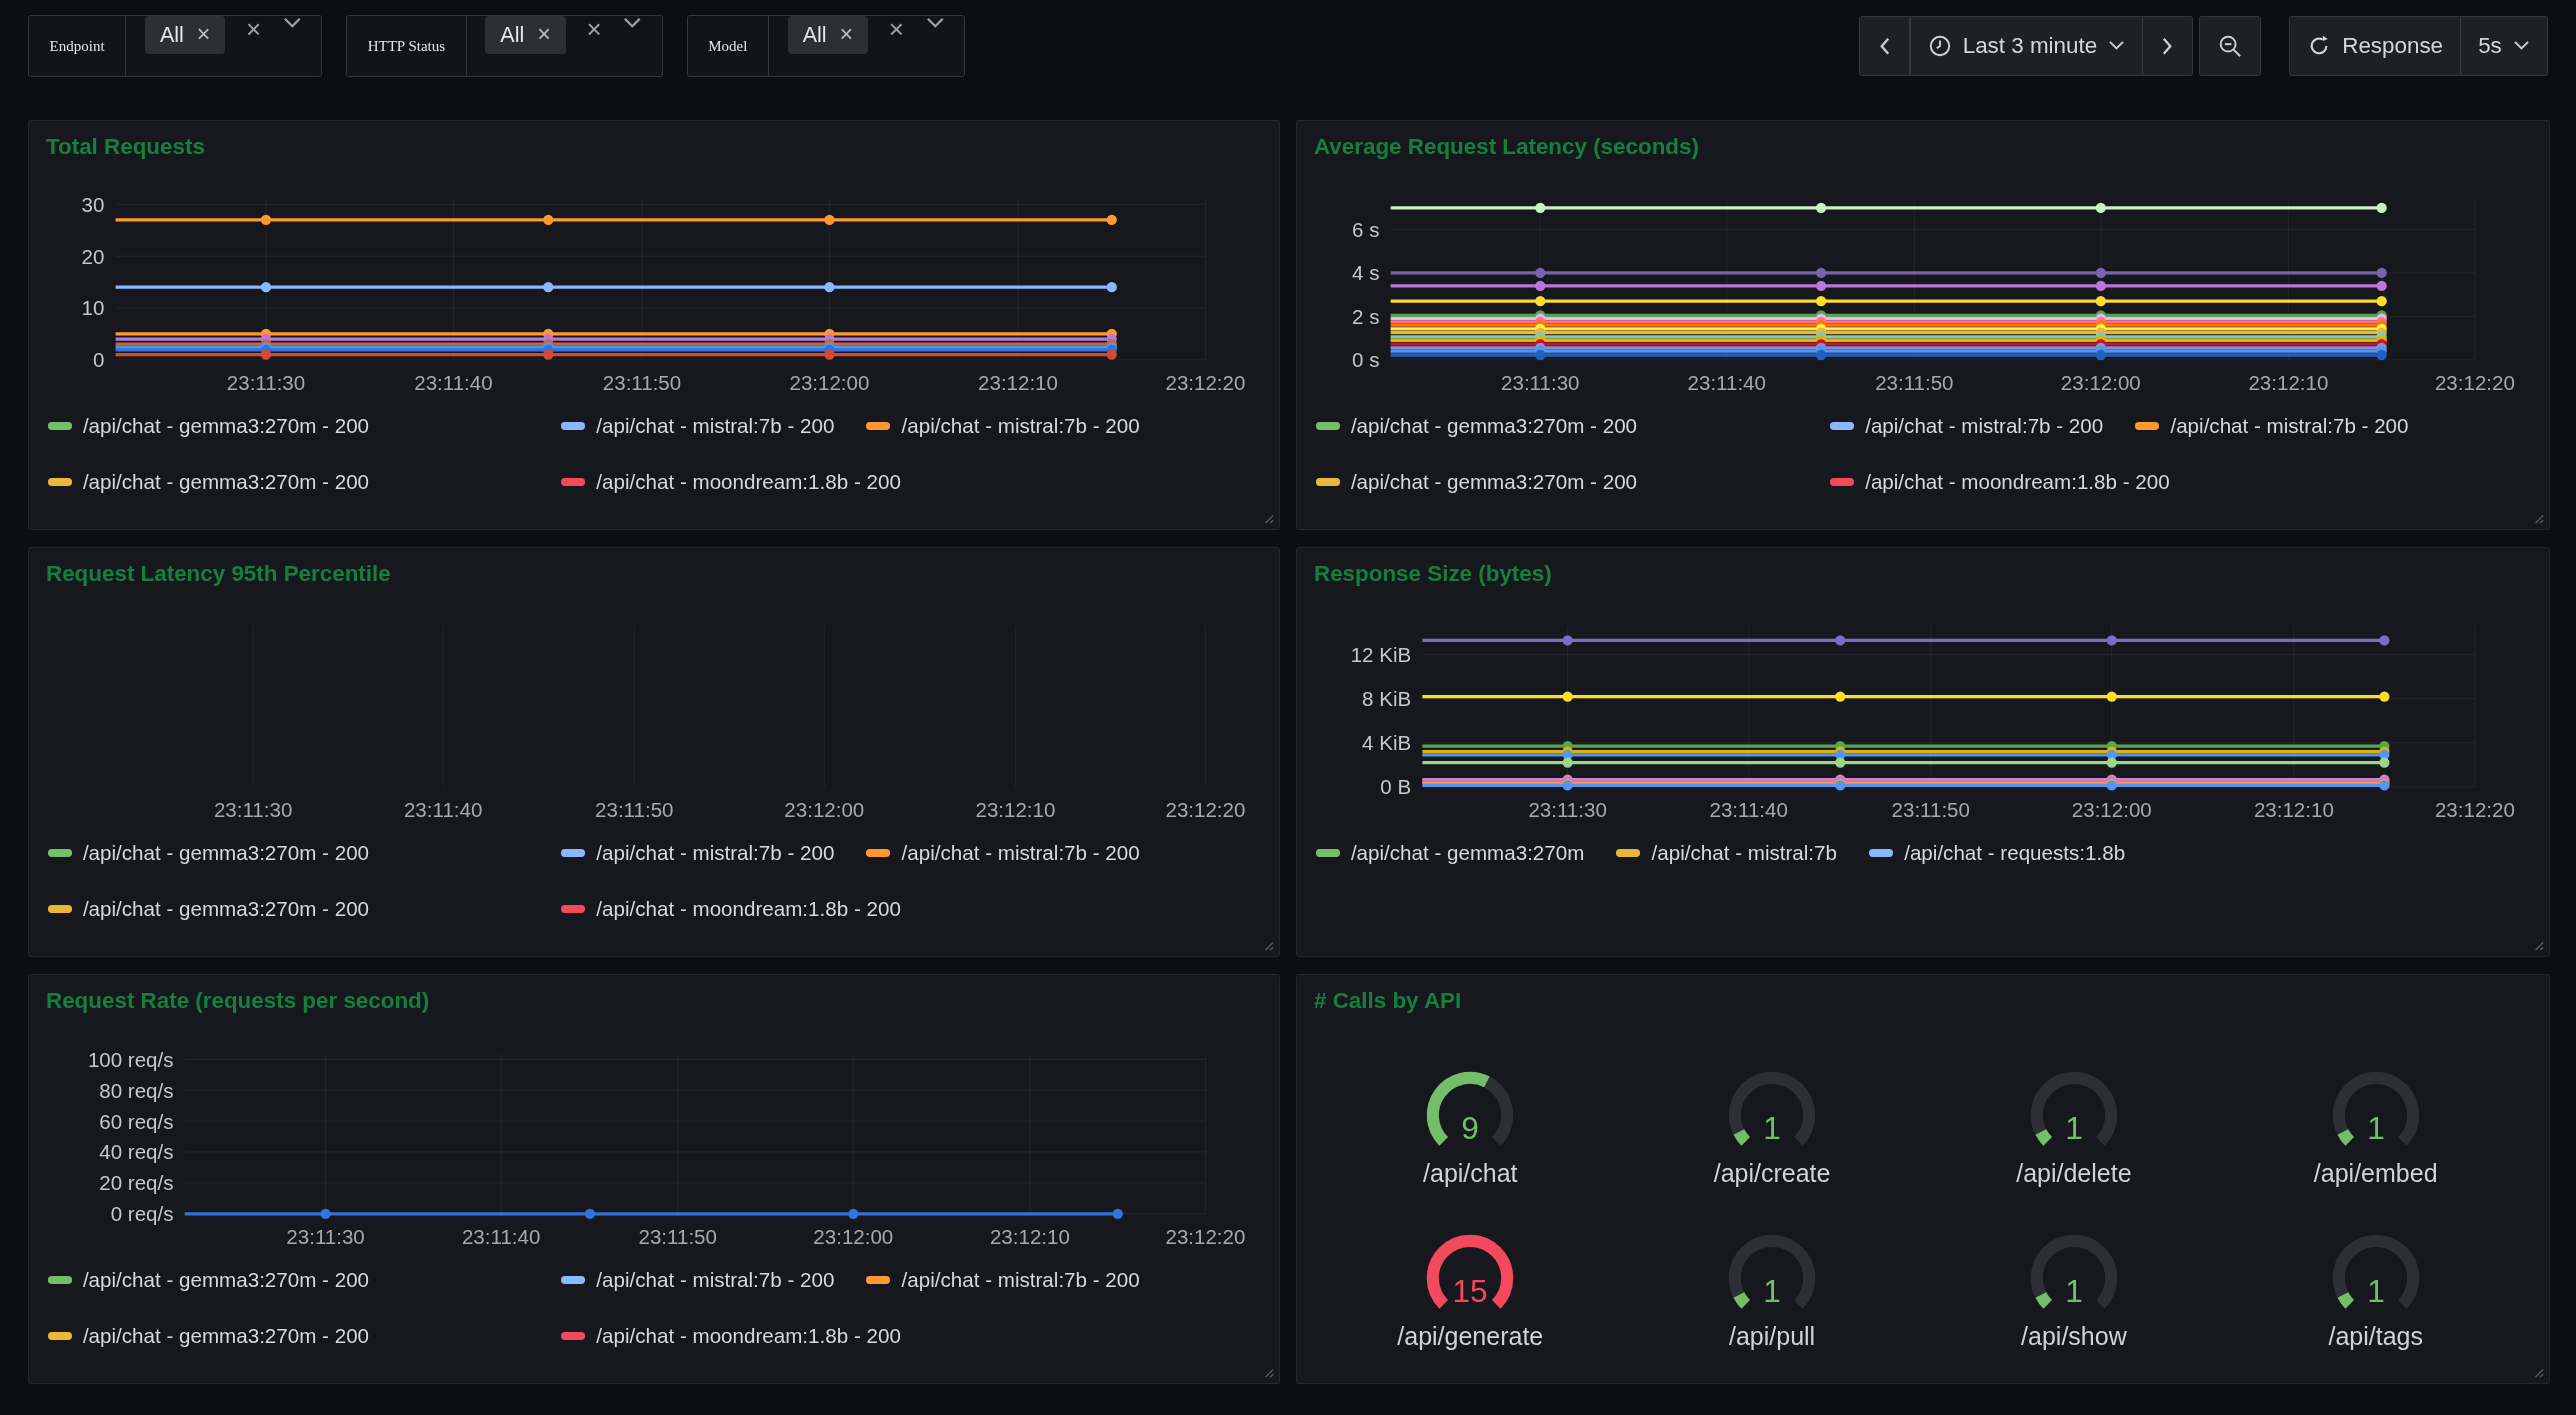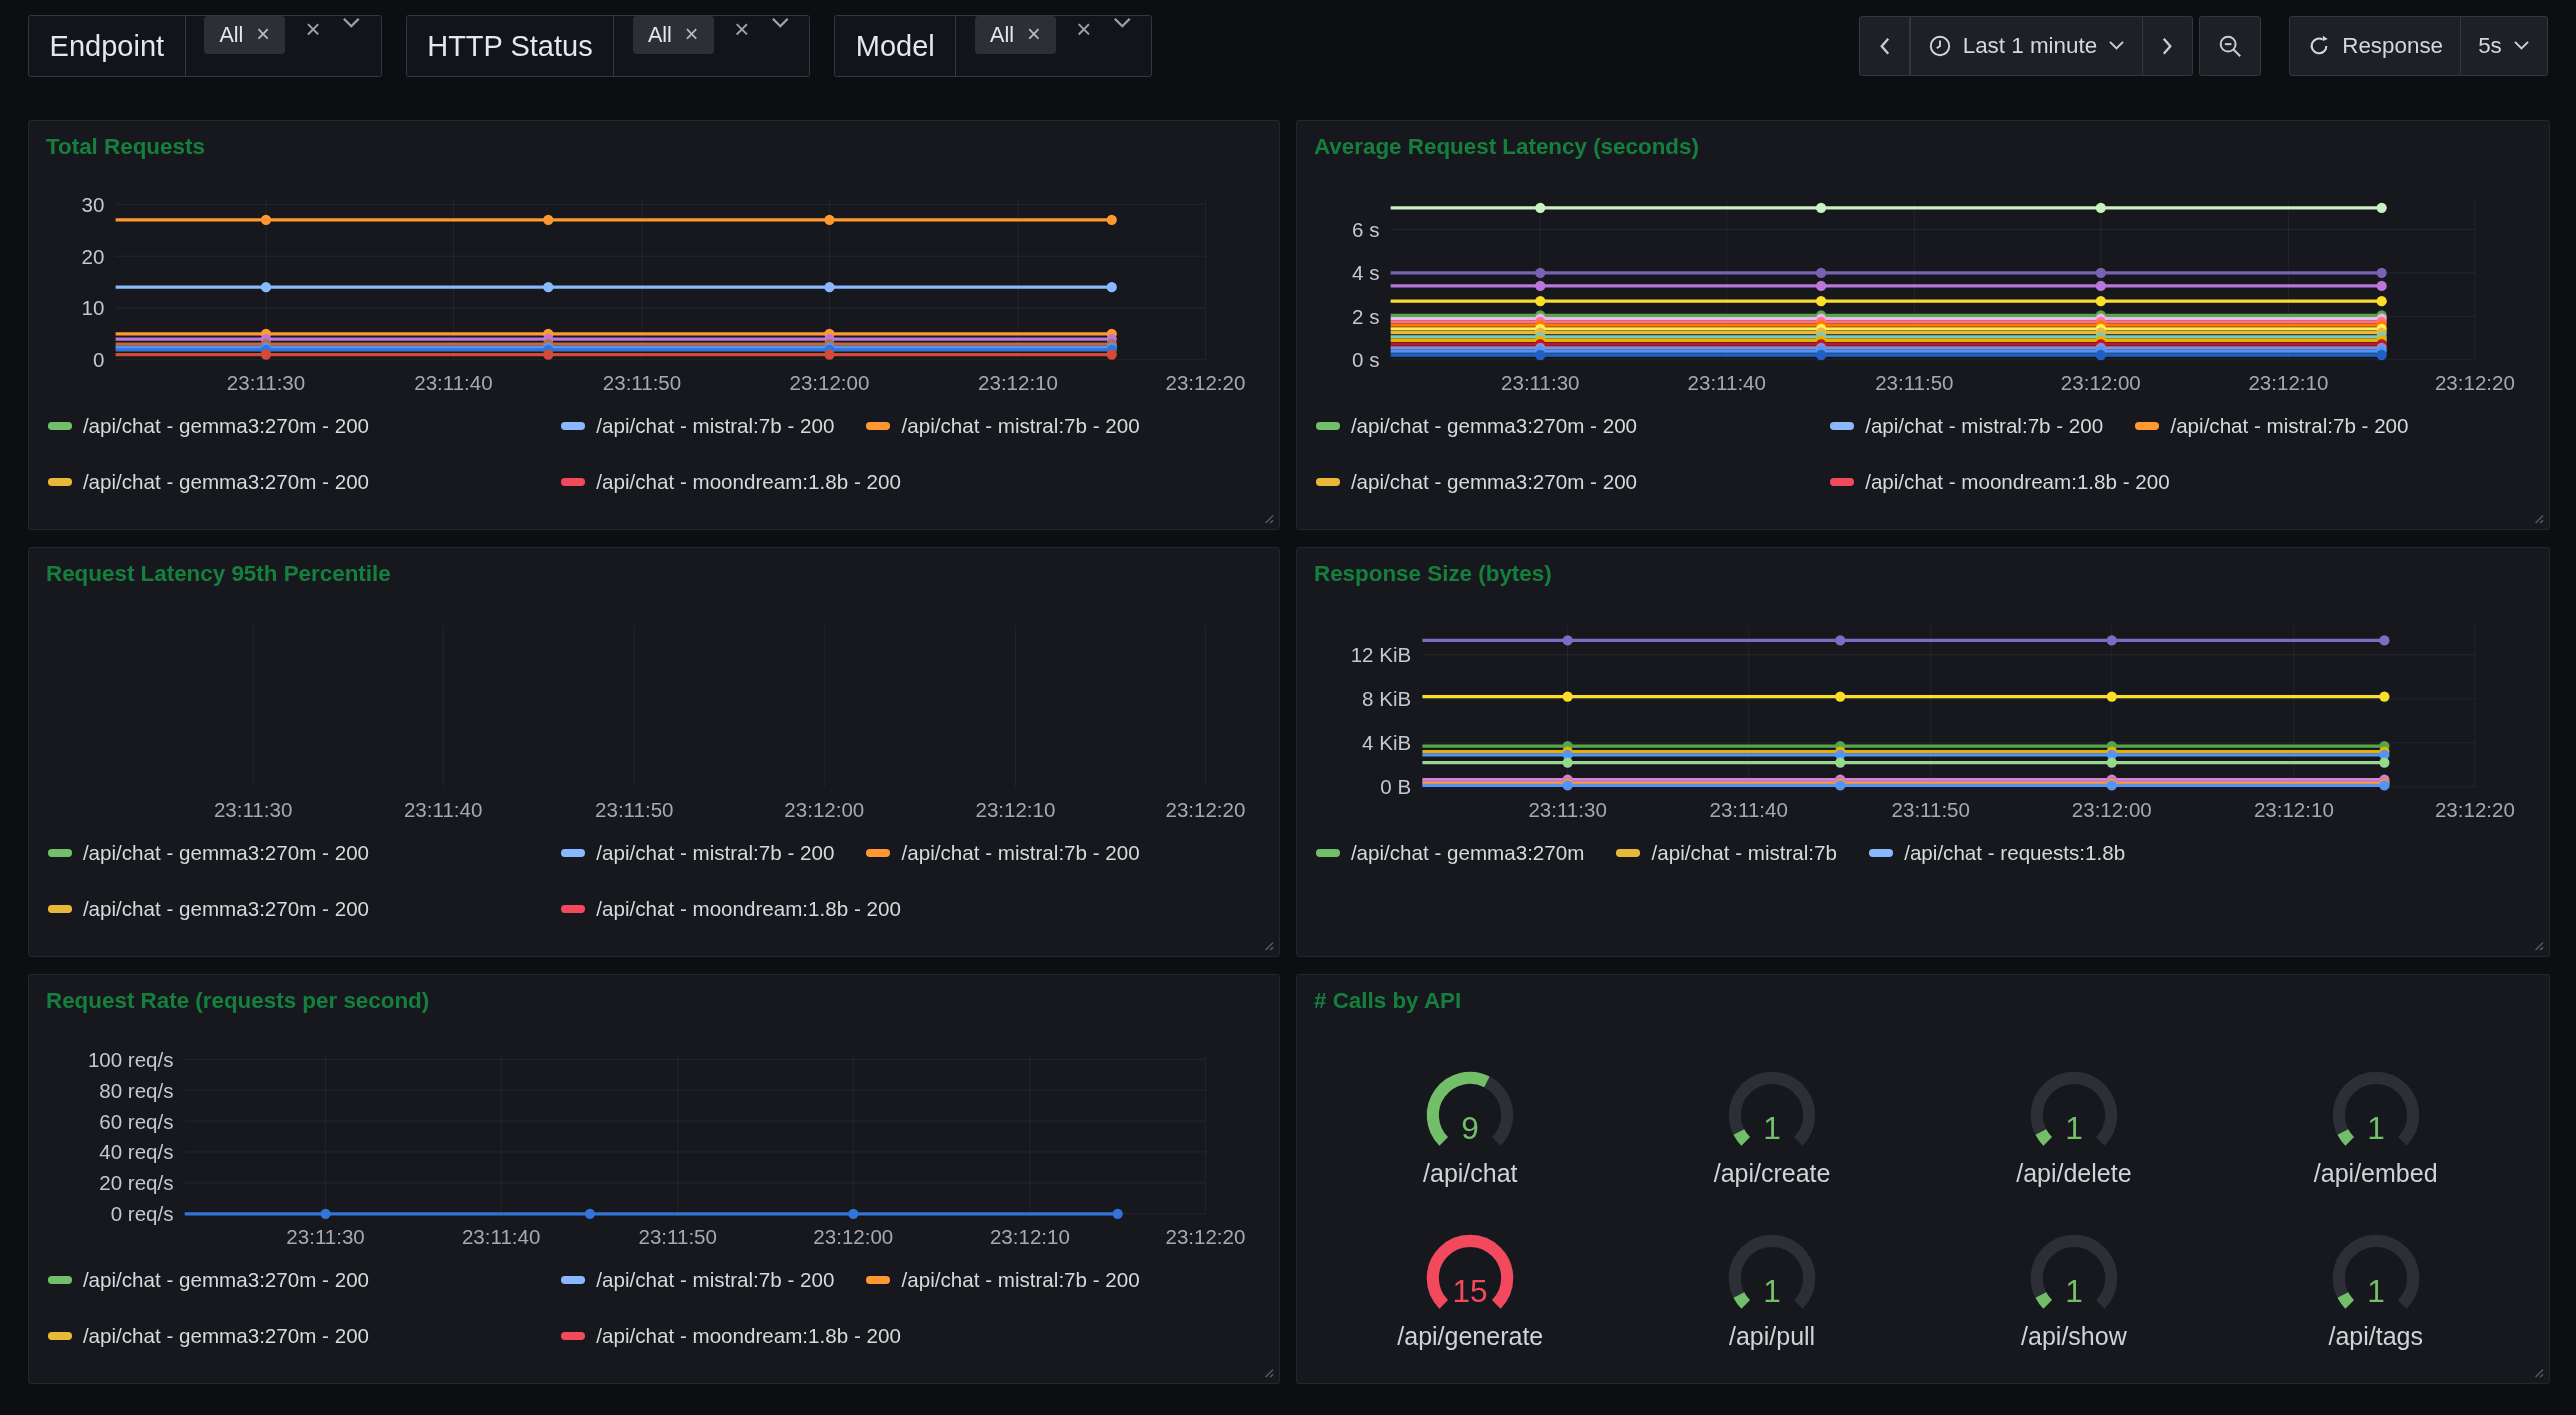--- a/index.html
+++ b/index.html
@@ -3,22 +3,22 @@
 <meta charset="utf-8">
 <style>
   html,body{margin:0;padding:0;background:#0d0e12;}
   body{width:2576px;height:1415px;position:relative;overflow:hidden;
        font-family:"Liberation Sans","DejaVu Sans",sans-serif;color:#d8d9da;}
   .toolbar{position:absolute;top:15px;left:28px;right:28px;height:62px;
            display:flex;justify-content:space-between;align-items:center;}
   .filters{display:flex;gap:24px;}
   .filter{display:flex;align-items:stretch;height:60px;border:0.9px solid #34383f;
           border-radius:2.8px;background:#121419;}
-  .filter-label{display:flex;align-items:center;padding:0 20.6px;font-size:29px;
-                color:#e6e7ea;border-right:0.9px solid #34383f;}
+  .filter-label{display:flex;align-items:center;padding:0 20.6px;font-size:15px;
+                color:#e6e7ea;border-right:0.9px solid #34383f;font-family:Liberation Serif, serif;}
   .filter-value{display:flex;align-items:flex-start;gap:20.6px;padding:0 18.7px;}
   .chip{display:flex;align-items:center;gap:13px;background:#2c2f36;border-radius:3.7px;
         padding:6.5px 15px;font-size:21.5px;color:#e6e7ea;cursor:pointer;}
   .chip .x{color:#b9bcc2;font-size:23.4px;line-height:1;}
   .muted-x{color:#9da1a8;font-size:26px;line-height:1;cursor:pointer;}
   .chev{display:flex;align-items:center;}
   .time-controls{display:flex;align-items:center;}
   .group{display:flex;}
   .btn{height:60px;display:flex;align-items:center;justify-content:center;gap:11.2px;
        background:#1d2126;border:0.9px solid #33373e;color:#d5d7db;font-size:22.4px;
@@ -107,21 +107,21 @@
       <div class="btn">
         <svg width="15" height="22.4" viewBox="0 0 16 24">
             <path d="M12 4 L5 12 L12 20" fill="none" stroke="#c9ccd2" stroke-width="2.5"></path>
           </svg>
       </div>
       <div class="btn">
         <svg width="24" height="24" viewBox="0 0 26 26">
             <circle cx="13" cy="13" r="10" fill="none" stroke="#d5d7db" stroke-width="2"></circle>
             <path d="M13 7 L13 13 L9.5 15.5" fill="none" stroke="#d5d7db" stroke-width="2"></path>
           </svg>
-        <span>Last 1 minute</span>
+        <span>Last 3 minute</span>
         <svg width="17" height="11.2" viewBox="0 0 18 12">
             <path d="M2 2 L9 9 L16 2" fill="none" stroke="#c9ccd2" stroke-width="2.2"></path>
           </svg>
       </div>
       <div class="btn">
         <svg width="15" height="22.4" viewBox="0 0 16 24">
             <path d="M4 4 L11 12 L4 20" fill="none" stroke="#c9ccd2" stroke-width="2.5"></path>
           </svg>
       </div>
     </div>

